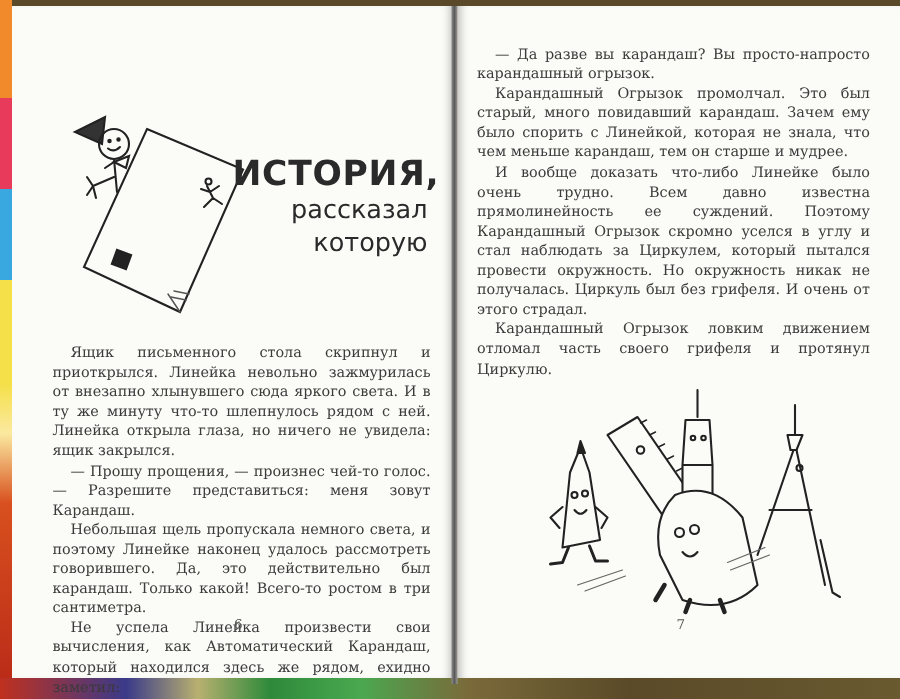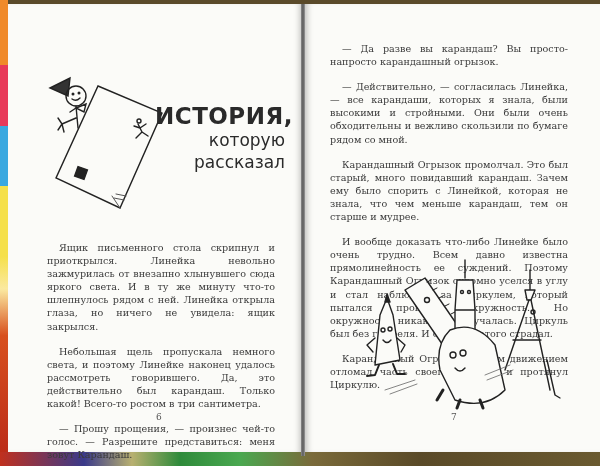--- a/index.html
+++ b/index.html
@@ -36,21 +36,21 @@
   .title-main {
     font-size: 23px; font-weight: bold; letter-spacing: 0.5px; line-height: 26px;
     margin-right: -6px;
   }
   .title-sub { font-size: 17px; line-height: 22px; }
 
   .text {
     position: absolute; font-size: 9.6px; line-height: 13.1px; color: #3a3a3a;
     text-align: justify;
   }
-  .text p { margin: 12px; text-indent: 12px; }
+  .text p { margin: 0; text-indent: 12px; }
   .text-left { left: 35px; top: 229px; width: 252px; }
   .text-right { left: 318px; top: 30px; width: 262px; }
 
   .page-num {
     position: absolute; top: 412px; font-size: 9px; color: #555;
   }
   .page-num-left { left: 156px; }
   .page-num-right { left: 451px; }
 </style>
 </head>
@@ -82,36 +82,35 @@
 
     <path d="M98 56 L102 64 M102 64 L96 70 M102 64 L108 68 M100 60 L94 58 M100 60 L106 56"></path>
     <circle cx="99" cy="53" r="2"></circle>
 
     <path d="M72 128 L80 140 M74 130 L84 132 M76 126 L86 128" stroke="#555" stroke-width="1"></path>
   </g>
 </svg>
 
 <div class="title-block">
   <div class="title-main">ИСТОРИЯ,</div>
+  <div class="title-sub">рассказал</div>
   <div class="title-sub">которую</div>
-  <div class="title-sub">рассказал</div>
 </div>
 
 <div class="text text-left">
   <p>Ящик письменного стола скрипнул и приоткрылся. Линейка невольно зажмурилась от внезапно хлынувшего сюда яркого света. И в ту же минуту что-то шлепнулось рядом с ней. Линейка открыла глаза, но ничего не увидела: ящик закрылся.</p>
+  <p>— Прошу прощения, — произнес чей-то голос. — Разрешите представиться: меня зовут Карандаш.</p>
   <p>Небольшая щель пропускала немного света, и поэтому Линейке наконец удалось рассмотреть говорившего. Да, это действительно был карандаш. Только какой! Всего-то ростом в три сантиметра.</p>
-  <p>— Прошу прощения, — произнес чей-то голос. — Разрешите представиться: меня зовут Карандаш.</p>
   <p>Не успела Линейка произвести свои вычисления, как Автоматический Карандаш, который находился здесь же рядом, ехидно заметил:</p>
 </div>
 
 <div class="page-num page-num-left">6</div>
 
 <div class="text text-right">
   <p>— Да разве вы карандаш? Вы просто-напросто карандашный огрызок.</p>
-  <p>— Действительно, — согласилась Линейка, — все карандаши, которых я знала, были высокими и стройными. Они были очень обходительны и вежливо скользили по бумаге рядом со мной.</p>
   <p>Карандашный Огрызок промолчал. Это был старый, много повидавший карандаш. Зачем ему было спорить с Линейкой, которая не знала, что чем меньше карандаш, тем он старше и мудрее.</p>
   <p>И вообще доказать что-либо Линейке было очень трудно. Всем давно известна прямолинейность ее суждений. Поэтому Карандашный Огрызок скромно уселся в углу и стал наблюдать за Циркулем, который пытался провести окружность. Но окружность никак не получалась. Циркуль был без грифеля. И очень от этого страдал.</p>
   <p>Карандашный Огрызок ловким движением отломал часть своего грифеля и протянул Циркулю.</p>
 </div>
 
 <svg class="illus illus-right" viewBox="0 0 230 160">
   <g fill="none" stroke="#222" stroke-width="1.4" stroke-linecap="round" stroke-linejoin="round">
 
     <path d="M35 65 L42 48 L48 65 L55 110 L30 115 Z" fill="#fbfbf8"></path>
     <path d="M40 52 L42 44 L45 52 Z" fill="#222"></path>

